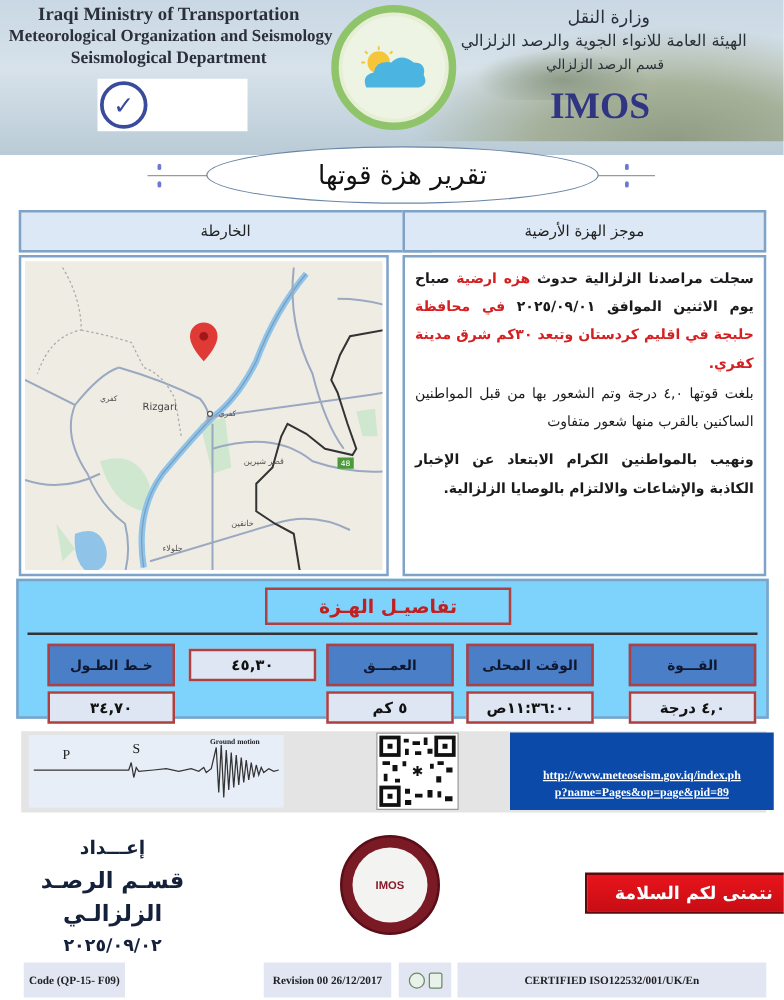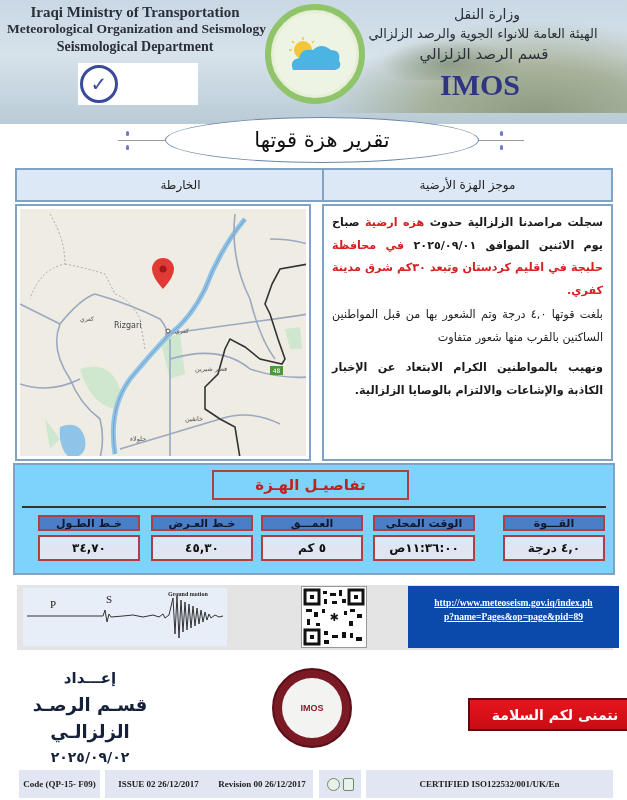--- a/index.html
+++ b/index.html
@@ -55,21 +55,21 @@
   .org-logo .cloud {
     width: 56px; height: 36px; position: relative;
   }
 
   .ar-title {
     position: absolute; right: 8px; text-align: center; width: 270px; color: #2a2f3a; font-weight: normal;
     font-family: "DejaVu Sans", sans-serif; direction: rtl;
   }
   .ar-1 { top: 6px; font-size: 14px; right: 30px; width: 220px; }
   .ar-2 { top: 26px; font-size: 13px; right: 4px; width: 280px; }
-  .ar-3 { top: 45px; font-size: 15px; }
+  .ar-3 { top: 45px; font-size: 11px; }
   .imos {
     position: absolute; left: 420px; top: 68px; width: 120px; text-align: center;
     font-family: "Liberation Serif", serif; font-weight: bold; font-size: 30px; color: #2f3580;
   }
 
   
   .report-title-wrap { position: absolute; left: 0; top: 114px; width: 627px; height: 52px; }
   .dash-line { position: absolute; top: 26px; height: 1px; background: #9a9a9a; }
   .dash-line.l { left: 118px; width: 48px; }
   .dash-line.r { left: 478px; width: 46px; }
@@ -112,39 +112,39 @@
     border: 2px solid #7ea3c6; background: #7dd3fc;
   }
   .details-title {
     position: absolute; left: 197px; top: 5px; width: 197px; height: 30px;
     border: 2px solid #b04040; display: flex; align-items: center; justify-content: center;
     color: #c02020; font-weight: bold; font-size: 15px; direction: rtl;
   }
   .details-rule { position: absolute; left: 7px; right: 7px; top: 41px; height: 2px; background: #333; }
   .detail-col { position: absolute; top: 50px; width: 102px; }
   .detail-label {
-    height: 16px; background: #4a7fc8; border: 2px solid #b04040; color: #101830; font-weight: bold;
+    height: 34px; background: #4a7fc8; border: 2px solid #b04040; color: #101830; font-weight: bold;
     font-size: 11px; display: flex; align-items: center; justify-content: center; direction: rtl;
   }
   .detail-value {
     margin-top: 4px; height: 26px; background: #dde6f2; border: 2px solid #b04040;
     font-size: 12px; font-weight: bold; display: flex; align-items: center; justify-content: center; direction: rtl; color: #111;
   }
 
   
   .strip {
     position: absolute; left: 17px; top: 585px; width: 596px; height: 65px; background: #e4e4e4;
   }
   .seismo { position: absolute; left: 6px; top: 3px; width: 204px; height: 58px; background: #e8eef8; }
   .seismo .lbl { position: absolute; font-family: "Liberation Serif", serif; font-size: 11px; color: #222; }
   .seismo .gm { font-size: 6px; font-weight: bold; }
   .qr { position: absolute; left: 284px; top: 1px; width: 66px; height: 62px; background: #fff; border: 1px solid #999; }
   .link-box {
     position: absolute; left: 391px; top: 1px; width: 211px; height: 62px; background: #0b4aa8;
-    display: flex; flex-direction: column; align-items: center; padding-top: 10px;
+    display: flex; flex-direction: column; align-items: center; padding-top: 28px;
   }
   .link-box a {
     color: #ffffff; font-family: "Liberation Serif", serif; font-weight: bold; font-size: 9.5px;
     text-decoration: underline; line-height: 14px;
   }
 
   
   .sig { position: absolute; left: 15px; top: 666px; width: 150px; text-align: center; direction: rtl; font-weight: bold; color: #15213a; }
   .sig .s1 { font-size: 15px; line-height: 25px; }
   .sig .s2 { font-size: 18px; line-height: 27px; }
@@ -297,21 +297,20 @@
   </div>
   <div class="detail-col" style="left:358px">
     <div class="detail-label">الوقت المحلى</div>
     <div class="detail-value">١١:٣٦:٠٠ص</div>
   </div>
   <div class="detail-col" style="left:246px">
     <div class="detail-label">العمـــق</div>
     <div class="detail-value">٥ كم</div>
   </div>
   <div class="detail-col" style="left:136px">
-    <div class="detail-label">خـط العـرض</div>
     <div class="detail-value">٤٥,٣٠</div>
   </div>
   <div class="detail-col" style="left:23px">
     <div class="detail-label">خـط الطـول</div>
     <div class="detail-value">٣٤,٧٠</div>
   </div>
 </div>
 
 <div class="strip">
   <div class="seismo">
@@ -378,21 +377,20 @@
     <div class="seal-inner">
       <span>IMOS</span>
     </div>
   </div>
 </div>
 
 <div class="safety-btn">نتمنى لكم السلامة</div>
 
 <div class="codes">
   <div class="code" style="left:19px;width:81px">Code (QP-15- F09)</div>
-  <div class="code" style="left:105px;width:107px">ISSUE  02 26/12/2017</div>
   <div class="code" style="left:211px;width:102px;left:211px">Revision 00 26/12/2017</div>
   <div class="code" style="left:319px;width:42px">
     <div class="code-icons">
       <div class="mini-ic round"></div>
       <div class="mini-ic"></div>
     </div>
   </div>
   <div class="code" style="left:366px;width:247px">CERTIFIED ISO122532/001/UK/En</div>
 </div>
 

